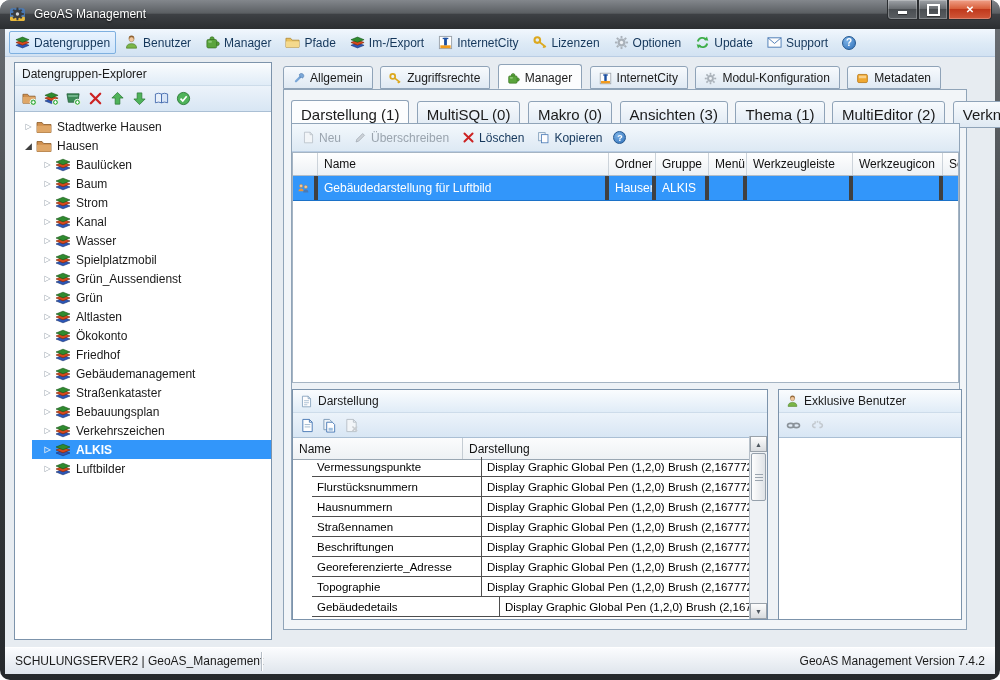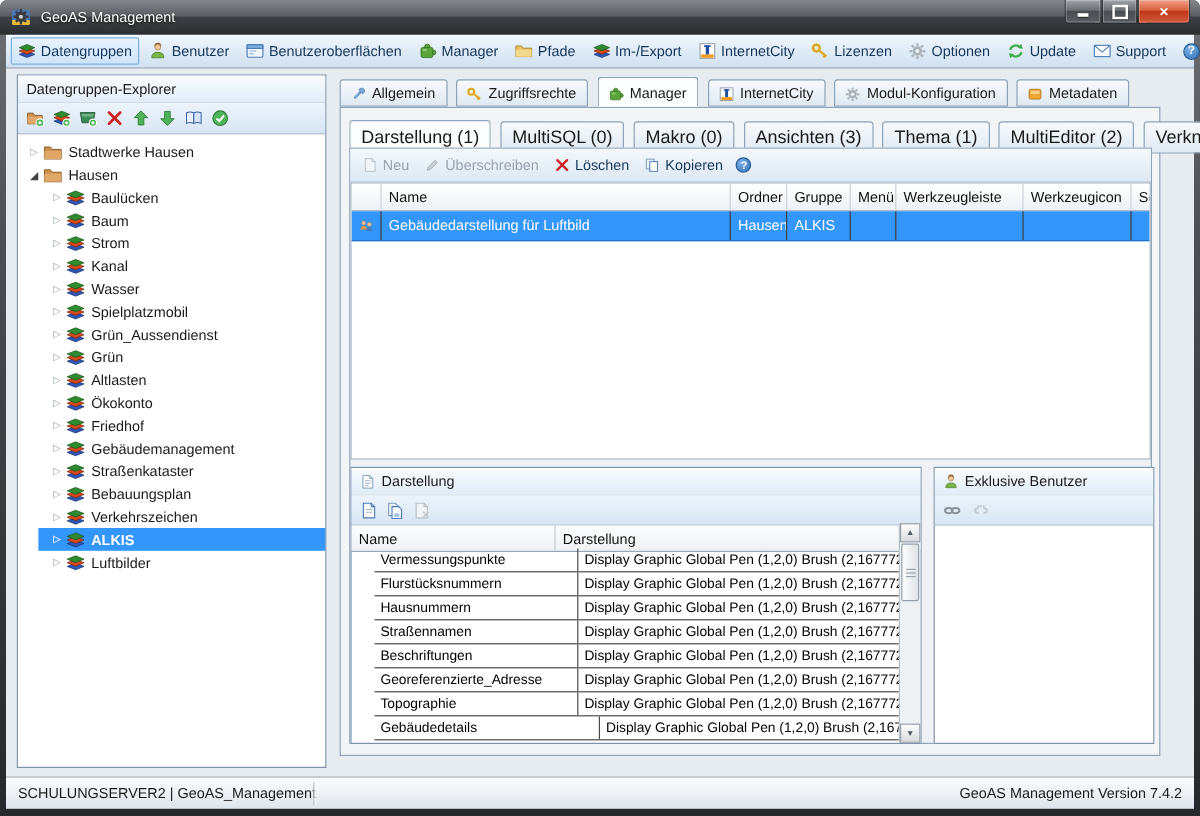--- a/index.html
+++ b/index.html
@@ -1,16 +1,16 @@
 <!DOCTYPE html>
 <html><head>
 <meta charset="utf-8">
 <style>
   html,body{margin:0;padding:0;background:#fff;font-family:"Liberation Sans",sans-serif;}
-  #stage{position:relative;width:1000px;height:680px;overflow:hidden;}
+  #stage{position:relative;width:1000px;height:680px;overflow:hidden;border-radius:10px;}
   .window{position:absolute;inset:0;background:linear-gradient(#6d7176,#4b4f53 30%,#33373a 70%,#26292c);border-radius:6px 6px 0 0;}
   .titlebar{position:absolute;left:0;top:0;width:1000px;height:29px;border-radius:6px 6px 0 0;
     background:linear-gradient(#83878c,#5b5f63 45%,#3d4044 50%,#2b2e31);}
   .title-text{position:absolute;left:34px;top:7px;color:#fff;font-size:12px;text-shadow:0 1px 2px rgba(0,0,0,.8);}
   .appicon{position:absolute;left:10px;top:6px;width:17px;height:17px;}
   .winbtns{position:absolute;right:8px;top:0;display:flex;}
   .wbtn{height:19px;border:1px solid #2a2d30;border-top:none;display:flex;align-items:center;justify-content:center;
     color:#fff;font-size:10px;font-weight:bold;background:linear-gradient(#9fa3a8,#6a6e72 45%,#4a4e52 50%,#5a5e62);box-shadow:inset 0 0 0 1px rgba(255,255,255,.25);}
   .wbtn.min{width:29px;border-radius:0 0 0 4px;}
   .wbtn.max{width:28px;}
@@ -49,21 +49,21 @@
 
   .actionbar{position:absolute;left:292px;top:124px;width:667px;height:28px;
     background:linear-gradient(#f3f8fc,#dde9f4);border-bottom:1px solid #b9cde4;display:flex;align-items:center;gap:3px;padding-left:5px;box-sizing:border-box;}
   .aitem{display:flex;align-items:center;gap:4px;font-size:12px;color:#16385c;padding:2px 5px;}
   .aitem.disabled{color:#9aa4ae;}
 
   .grid{position:absolute;background:#fff;border:1px solid #a5b4c3;box-sizing:border-box;overflow:hidden;}
   .ghead{display:flex;height:22px;background:linear-gradient(#ffffff,#edf1f5);border-bottom:1px solid #b2bdc8;}
   .ghead .gc{border-right:1px solid #ccd3da;display:flex;align-items:center;padding-left:6px;font-size:12px;color:#111;box-sizing:border-box;white-space:nowrap;overflow:hidden;}
   .grow-sel{display:flex;height:24px;background:#3296fa;color:#fff;border-bottom:1px solid #1c72c8;}
-  .grow-sel .gc{border-right:1px solid #404040;display:flex;align-items:center;padding-left:6px;font-size:12px;box-sizing:border-box;white-space:nowrap;overflow:hidden;}
+  .grow-sel .gc{border-right:4px solid #404040;display:flex;align-items:center;padding-left:6px;font-size:12px;box-sizing:border-box;white-space:nowrap;overflow:hidden;}
 
   .dgrid-head{display:flex;height:21px;background:linear-gradient(#fbfcfd,#eef1f4);border-bottom:1px solid #9aa7b3;}
   .dgrid-head .dc{border-right:1px solid #c5ccd3;display:flex;align-items:center;padding-left:6px;font-size:12px;color:#111;box-sizing:border-box;}
   .drow{display:flex;height:19px;border-bottom:1px solid #4d4d4d;}
   .drow .dc{border-right:1px solid #4d4d4d;display:flex;align-items:center;padding-left:5px;font-size:11.5px;color:#000;box-sizing:border-box;white-space:nowrap;overflow:hidden;}
 
   .sbar{position:absolute;width:17px;background:#eef1f4;border-left:1px solid #b7c0c9;}
   .sbtn{height:16px;background:linear-gradient(#fdfdfd,#d9dcdf);border:1px solid #9aa2aa;box-sizing:border-box;
     display:flex;align-items:center;justify-content:center;font-size:7px;color:#4d5archa4;color:#4d565e;}
   .sthumb{margin:1px;height:46px;background:linear-gradient(90deg,#fdfdfd,#dfe3e7);border:1px solid #95a0ab;border-radius:2px;
@@ -136,31 +136,20 @@
               <path d="M5 3.6 a3 3 0 0 1 6 0 l-.4 1 h-5.2 Z" fill="#8a5a2a"></path>
               <circle cx="8" cy="4.6" r="2.6" fill="#f0c69c" stroke="#a07a4a" stroke-width=".6"></circle>
               <path d="M2.6 14 q0-4.8 5.4-4.8 t5.4 4.8 Z" fill="#7ab648" stroke="#4c7c22" stroke-width=".7"></path>
             </svg>
           </span>
       <span>Benutzer</span>
     </div>
     <div class="titem">
       <span class="i">
             <svg viewBox="0 0 16 16">
-              <rect x="1" y="2.5" width="14" height="11" rx="1" fill="#eef5fc" stroke="#4a7ab5"></rect>
-              <rect x="1" y="2.5" width="14" height="3.2" fill="#7fb0e0" stroke="#4a7ab5"></rect>
-              <line x1="3" y1="8" x2="9" y2="8" stroke="#8fb4d8"></line>
-              <line x1="3" y1="10.5" x2="7" y2="10.5" stroke="#8fb4d8"></line>
-            </svg>
-          </span>
-      <span>Benutzeroberflächen</span>
-    </div>
-    <div class="titem">
-      <span class="i">
-            <svg viewBox="0 0 16 16">
               <circle cx="7.5" cy="4.2" r="2.3" fill="#5aa43c" stroke="#2f6b1a" stroke-width=".7"></circle>
               <circle cx="13.2" cy="9.3" r="2" fill="#5aa43c" stroke="#2f6b1a" stroke-width=".7"></circle>
               <rect x="2" y="4.8" width="10.5" height="9" rx="1.5" fill="#5aa43c" stroke="#2f6b1a" stroke-width=".7"></rect>
               <rect x="3.4" y="6.2" width="4" height="2" rx="1" fill="#8cc874"></rect>
             </svg>
           </span>
       <span>Manager</span>
     </div>
     <div class="titem">
       <span class="i">

